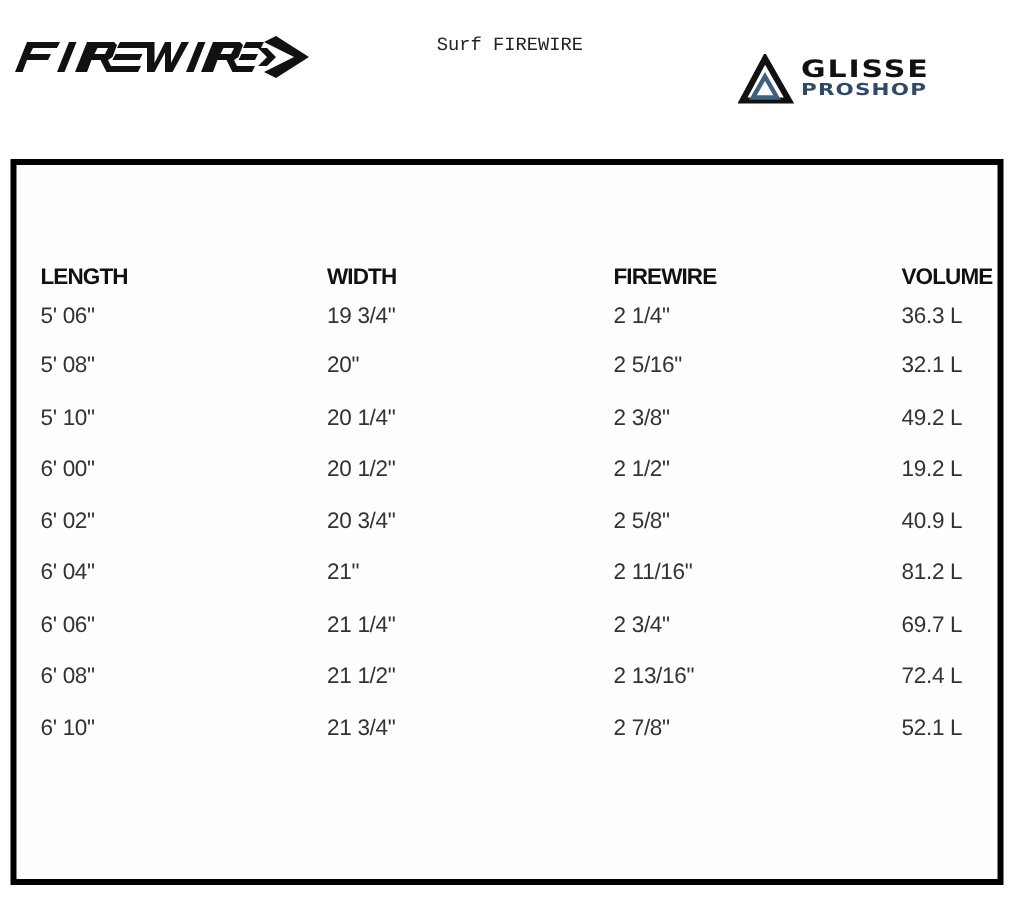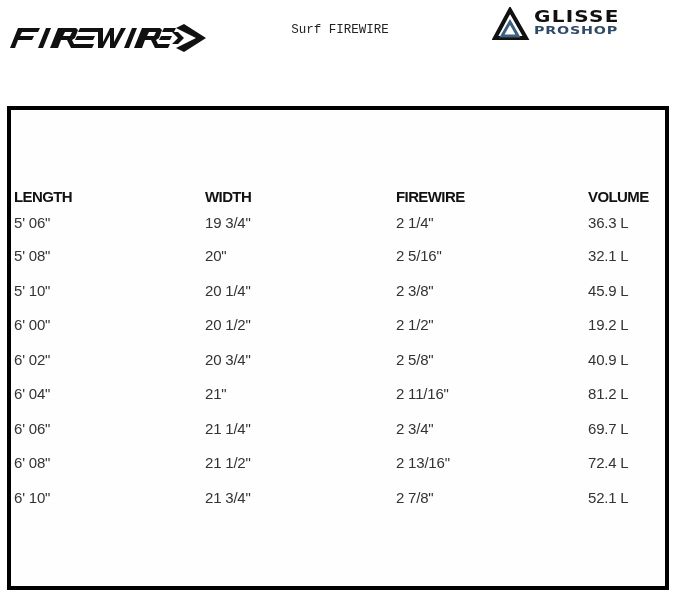--- a/index.html
+++ b/index.html
@@ -42,21 +42,21 @@
     .page-subtitle {
       font-family: Liberation Mono, monospace;
       font-size: 12.5px;
       color: #222222;
       margin-top: 8px;
       line-height: 16px;
     }
     .shop-logo {
       position: absolute;
       left: 492px;
-      top: 7px;
+      top: 36px;
       width: 150px;
       height: 36px;
     }
     .shop-logo .shop-name {
       position: absolute;
       left: 42px;
       top: 2px;
       font-family: "DejaVu Sans", sans-serif;
       font-weight: bold;
       font-size: 16px;
@@ -84,25 +84,24 @@
       position: absolute;
       left: 7px;
       top: 106px;
       width: 654px;
       height: 476px;
       border: 4px solid #000000;
       background: #fefefe;
     }
     .size-table {
       position: absolute;
-      left: 3px;
+      left: 16px;
       top: 66px;
       width: 640px;
       border-collapse: collapse;
-      margin-top: 12px;
     }
     .size-table th, .size-table td {
       padding: 0;
       text-align: left;
       font-family: "Liberation Sans", sans-serif;
       white-space: nowrap;
     }
     .size-table th {
       font-weight: bold;
       font-size: 15px;
@@ -193,21 +192,21 @@
       <tr>
         <td>5' 08"</td>
         <td>20"</td>
         <td>2 5/16"</td>
         <td>32.1 L</td>
       </tr>
       <tr>
         <td>5' 10"</td>
         <td>20 1/4"</td>
         <td>2 3/8"</td>
-        <td>45.9 L</td>
+        <td>49.2 L</td>
       </tr>
       <tr>
         <td>6' 00"</td>
         <td>20 1/2"</td>
         <td>2 1/2"</td>
         <td>19.2 L</td>
       </tr>
       <tr>
         <td>6' 02"</td>
         <td>20 3/4"</td>

